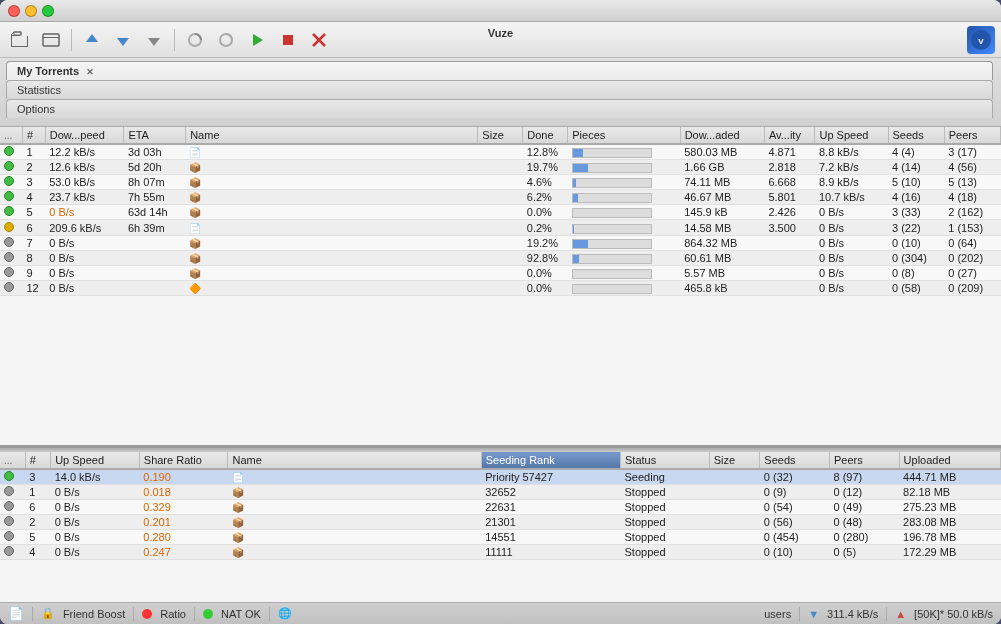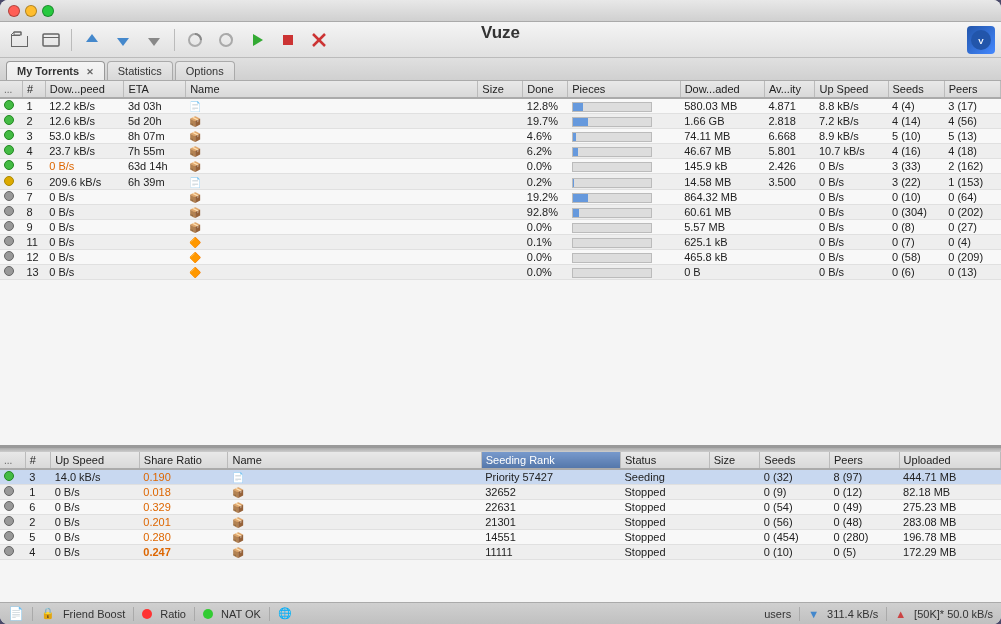--- a/index.html
+++ b/index.html
@@ -38,21 +38,21 @@
     }
     .tb-btn {
       width: 12px;
       height: 12px;
       border-radius: 50%;
       border: 1px solid rgba(0,0,0,0.3);
     }
     .tb-close { background: #ff5f56; }
     .tb-min { background: #ffbd2e; }
     .tb-max { background: #27c93f; }
-    .title-text { font-size: 17px; font-weight: bold; color: #333; margin-top: 44px; }
+    .title-text { font-size: 11px; font-weight: bold; color: #333; margin-top: 44px; }
     .toolbar {
       background: linear-gradient(to bottom, #f5f5f5, #e0e0e0);
       height: 36px;
       display: flex;
       align-items: center;
       padding: 0 6px;
       border-bottom: 1px solid #bbb;
       gap: 3px;
       flex-shrink: 0;
     }
@@ -77,22 +77,23 @@
       align-items: center;
       justify-content: center;
       color: white;
       font-weight: bold;
       font-size: 10px;
     }
     .tabs {
       display: flex;
       background: linear-gradient(to bottom, #e0e0e0, #d0d0d0);
       border-bottom: 1px solid #aaa;
-      padding: 3px 6px 0;
+      padding: 3px 6px 8px;
       flex-shrink: 0;
+      flex-direction: column;
     }
     .tab {
       padding: 3px 10px;
       border: 1px solid #aaa;
       border-bottom: none;
       border-radius: 4px 4px 0 0;
       background: linear-gradient(to bottom, #e8e8e8, #d8d8d8);
       cursor: pointer;
       font-size: 11px;
       color: #333;
@@ -442,62 +443,32 @@
     <td>0.0%</td>
     <td><div class="progress-bar-container"><div class="progress-bar-fill" style="width:0%"></div></div></td>
     <td>5.57 MB</td>
     <td></td>
     <td>0 B/s</td>
     <td>0 (8)</td>
     <td>0 (27)</td>
   </tr>
             <tr>
     <td><span class="status-dot dot-gray"></span></td>
-    <td>11</td>
-    <td style="">0 B/s</td>
-    <td></td>
-    <td><span style="font-size:10px;color:#ff8800;">🔶</span></td>
-    <td></td>
-    <td>0.1%</td>
-    <td><div class="progress-bar-container"><div class="progress-bar-fill" style="width:0.1%"></div></div></td>
-    <td>625.1 kB</td>
-    <td></td>
-    <td>0 B/s</td>
-    <td>0 (7)</td>
-    <td>0 (4)</td>
-  </tr>
-            <tr>
-    <td><span class="status-dot dot-gray"></span></td>
     <td>12</td>
     <td style="">0 B/s</td>
     <td></td>
     <td><span style="font-size:10px;color:#ff8800;">🔶</span></td>
     <td></td>
     <td>0.0%</td>
     <td><div class="progress-bar-container"><div class="progress-bar-fill" style="width:0%"></div></div></td>
     <td>465.8 kB</td>
     <td></td>
     <td>0 B/s</td>
     <td>0 (58)</td>
     <td>0 (209)</td>
-  </tr>
-            <tr>
-    <td><span class="status-dot dot-gray"></span></td>
-    <td>13</td>
-    <td style="">0 B/s</td>
-    <td></td>
-    <td><span style="font-size:10px;color:#ff8800;">🔶</span></td>
-    <td></td>
-    <td>0.0%</td>
-    <td><div class="progress-bar-container"><div class="progress-bar-fill" style="width:0%"></div></div></td>
-    <td>0 B</td>
-    <td></td>
-    <td>0 B/s</td>
-    <td>0 (6)</td>
-    <td>0 (13)</td>
   </tr>
           </tbody>
       </table>
     </div>
 
     <div style="height:4px; background: linear-gradient(to bottom, #aaa, #ccc); cursor: ns-resize; flex-shrink:0;"></div>
 
     <div class="bottom-pane" style="flex: 0 0 150px;">
       <table>
         <thead>
@@ -578,21 +549,21 @@
     <td>Stopped</td>
     <td></td>
     <td>0 (454)</td>
     <td>0 (280)</td>
     <td>196.78 MB</td>
   </tr>
             <tr>
     <td><span class="status-dot dot-gray"></span></td>
     <td>4</td>
     <td>0 B/s</td>
-    <td style="color:#dd6600;font-weight:bold;">0.247</td>
+    <td style="color:#dd6600;">0.247</td>
     <td><span style="font-size:10px;color:#cc8800;">📦</span></td>
     <td>11111</td>
     <td>Stopped</td>
     <td></td>
     <td>0 (10)</td>
     <td>0 (5)</td>
     <td>172.29 MB</td>
   </tr>
           </tbody>
       </table>

